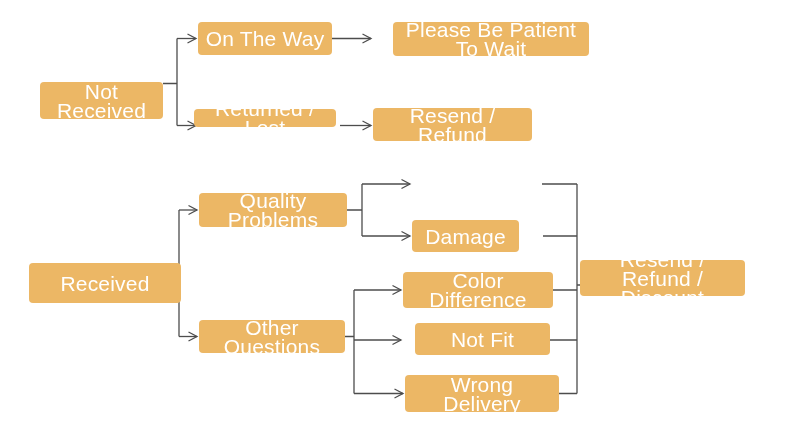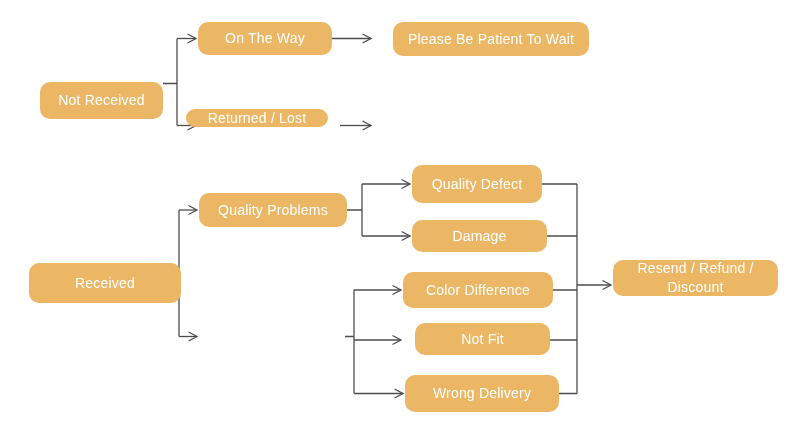--- a/index.html
+++ b/index.html
@@ -33,26 +33,26 @@
   .arrowhead {
     fill: none;
     stroke: var(--connector);
     stroke-width: 1.3;
   }
   .node {
     position: absolute;
     box-sizing: border-box;
     background: var(--node-fill);
     color: var(--node-text);
-    border-radius: 10px;
+    border-radius: 4px;
     display: flex;
     align-items: center;
     justify-content: center;
     text-align: center;
-    font-size: 14px;
+    font-size: 21px;
     line-height: 19px;
     letter-spacing: 0.2px;
     padding: 0 6px;
   }
 </style>
 </head>
 <body>
 
 <div class="stage">
 
@@ -82,33 +82,34 @@
     <path class="wire" marker-end="url(#arrow)" d="M354 393.5 H403"></path>
     <path class="wire" marker-end="url(#arrow)" d="M577 285 H611"></path>
   </svg>
 
   <div class="node" style="left:40px;  top:82px;  width:123px; height:37px">Not Received</div>
 
   <div class="node" style="left:198px; top:22px;  width:134px; height:33px">On The Way</div>
 
   <div class="node" style="left:393px; top:22px;  width:196px; height:34px">Please Be Patient To Wait</div>
 
-  <div class="node" style="left:186px; top:109px; width:142px; height:18px">Returned / Lost</div>
+  <div class="node" style="left:194px; top:109px; width:142px; height:18px">Returned / Lost</div>
 
+  <div class="node" style="left:373px; top:108px; width:159px; height:33px">Resend / Refund</div>
 
   <div class="node" style="left:29px;  top:263px; width:152px; height:40px">Received</div>
 
   <div class="node" style="left:199px; top:193px; width:148px; height:34px">Quality Problems</div>
 
-  <div class="node" style="left:412px; top:165px; width:130px; height:38px">Quality Defect</div>
 
-  <div class="node" style="left:412px; top:220px; width:135px; height:32px">Damage</div>
+  <div class="node" style="left:412px; top:220px; width:107px; height:32px">Damage</div>
 
+  <div class="node" style="left:199px; top:320px; width:146px; height:33px">Other Questions</div>
 
   <div class="node" style="left:403px; top:272px; width:150px; height:36px">Color Difference</div>
 
   <div class="node" style="left:415px; top:323px; width:135px; height:32px">Not Fit</div>
 
   <div class="node" style="left:405px; top:375px; width:154px; height:37px">Wrong Delivery</div>
 
-  <div class="node" style="left:613px; top:260px; width:165px; height:36px">Resend / Refund / Discount</div>
+  <div class="node" style="left:580px; top:260px; width:165px; height:36px">Resend / Refund / Discount</div>
 
 </div>
 
 </body></html>

